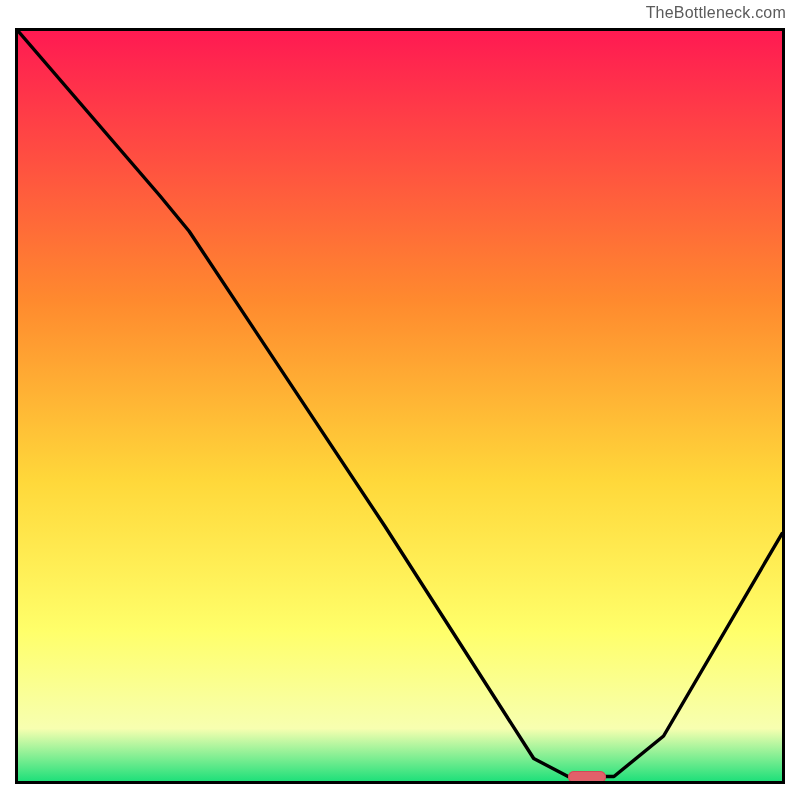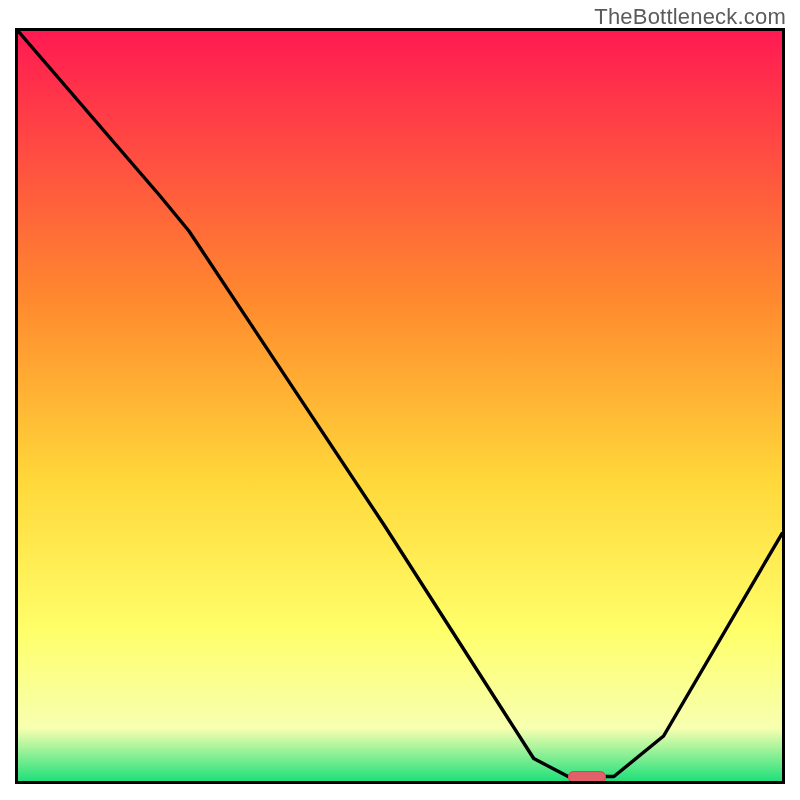--- a/index.html
+++ b/index.html
@@ -14,21 +14,21 @@
   .container {
     position: relative;
     width: 800px;
     height: 800px;
   }
   .watermark {
     position: absolute;
     top: 4px;
     right: 14px;
     color: #5b5b5b;
-    font-size: 22px;
+    font-size: 16px;
     font-weight: 500;
     letter-spacing: 0.2px;
     z-index: 20;
     user-select: none;
     margin-left: 41px;
   }
   .plot {
     position: absolute;
     
     left: 15px;

